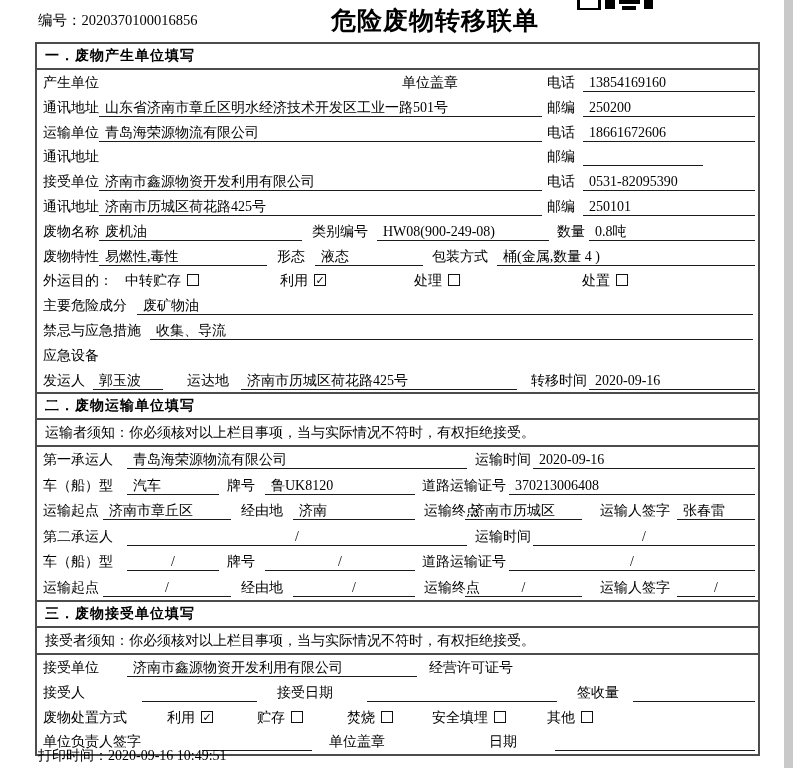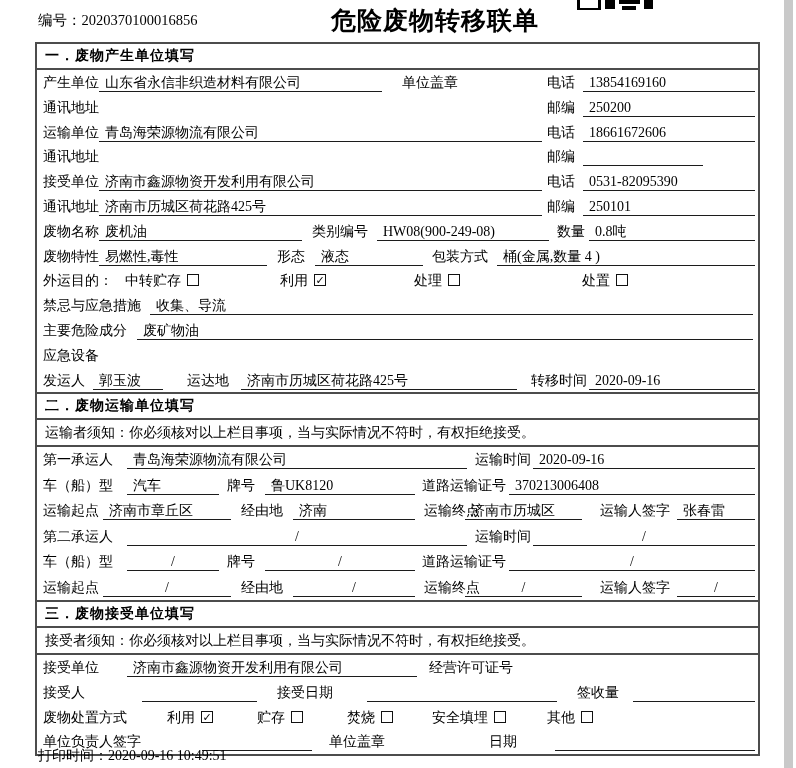--- a/index.html
+++ b/index.html
@@ -41,28 +41,28 @@
   <span class="p" style="left:67px;top:6px;width:14px;height:4px;"></span>
   <span class="p" style="left:89px;top:0;width:9px;height:9px;"></span>
 </div>
 
 <div class="sheet">
 
   <div class="sec-title">一．废物产生单位填写</div>
 
   <div class="row">
     <span style="left:6px">产生单位</span>
-    <span class="fv" style="left:62px;width:283px">山东省永信非织造材料有限公司</span>
     <span style="left:365px">单位盖章</span>
     <span style="left:510px">电话</span>
     <span class="fv" style="left:546px;width:172px">13854169160</span>
   </div>
 
   <div class="row">
     <span style="left:6px">通讯地址</span>
+    <span class="fv" style="left:62px;width:443px">山东省济南市章丘区明水经济技术开发区工业一路501号</span>
     <span style="left:510px">邮编</span>
     <span class="fv" style="left:546px;width:172px">250200</span>
   </div>
 
   <div class="row">
     <span style="left:6px">运输单位</span>
     <span class="fv" style="left:62px;width:443px">青岛海荣源物流有限公司</span>
     <span style="left:510px">电话</span>
     <span class="fv" style="left:546px;width:172px">18661672606</span>
   </div>
@@ -111,27 +111,27 @@
     <span class="cb" style="left:150px"></span>
     <span style="left:243px">利用</span>
     <span class="cb checked" style="left:277px"></span>
     <span style="left:377px">处理</span>
     <span class="cb" style="left:411px"></span>
     <span style="left:545px">处置</span>
     <span class="cb" style="left:579px"></span>
   </div>
 
   <div class="row">
+    <span style="left:6px">主要危险成分</span>
+    <span class="fv" style="left:100px;width:616px">废矿物油</span>
+  </div>
+
+  <div class="row">
     <span style="left:6px">禁忌与应急措施</span>
     <span class="fv" style="left:113px;width:603px">收集、导流</span>
-  </div>
-
-  <div class="row">
-    <span style="left:6px">主要危险成分</span>
-    <span class="fv" style="left:100px;width:616px">废矿物油</span>
   </div>
 
   <div class="row">
     <span style="left:6px">应急设备</span>
   </div>
 
   <div class="row">
     <span style="left:6px">发运人</span>
     <span class="fv" style="left:56px;width:70px">郭玉波</span>
     <span style="left:150px">运达地</span>

